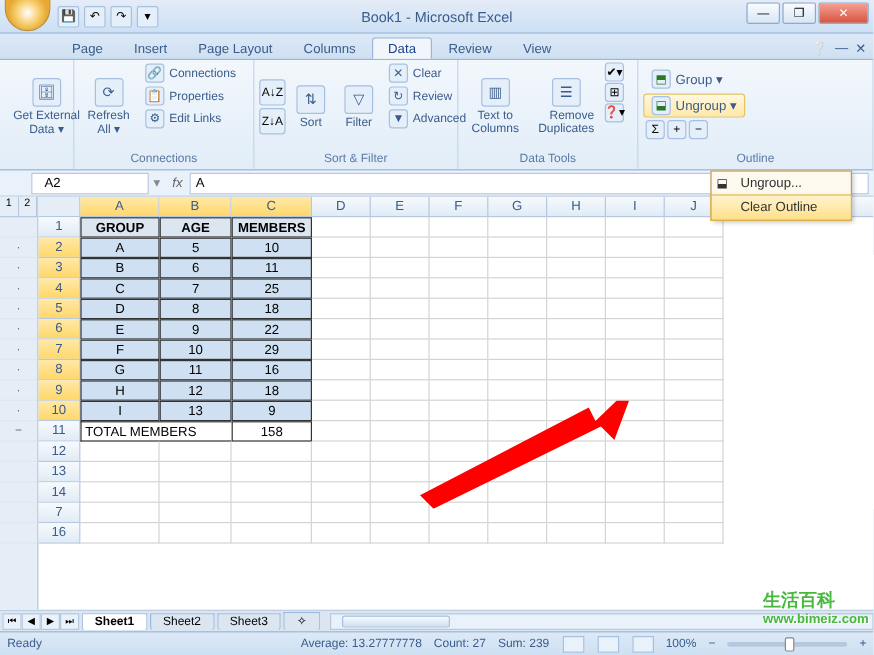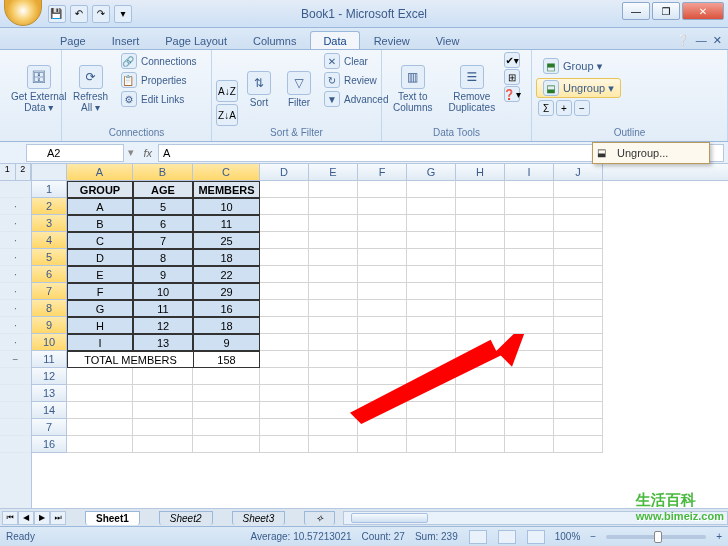--- a/index.html
+++ b/index.html
@@ -37,21 +37,21 @@
 .outline-group .ungroup-open { background:linear-gradient(#fff7e0,#ffe9a8); border:1px solid #e8c45d;}
 
 
 .dropdown { position:absolute; right:18px; top:92px; width:118px; background:#fdf9ee; border:1px solid #b9995d; box-shadow:2px 2px 4px rgba(0,0,0,.25); z-index:10;}
 .dd-item { padding:4px 8px 4px 24px; font-size:11px; color:#333; cursor:pointer; position:relative;}
 .dd-item .dd-icon { position:absolute; left:4px; top:4px; width:14px; height:14px; font-size:10px;}
 .dd-item.hover { background:linear-gradient(#fff3cf,#ffe08a); border:1px solid #e0b53e; margin:-1px;}
 
 
 .fbar { height:22px; background:#e9f1fa; display:flex; align-items:center; border-bottom:1px solid #b6c8df; font-size:11px;}
-.namebox { width:98px; background:#fff; border:1px solid #b6c8df; padding:2px 20px; margin-left:26px;}
+.namebox { width:98px; background:#fff; border:1px solid #b6c8df; padding:2px 10px; margin-left:26px;}
 .fbar .fx { margin:0 6px; color:#666; font-style:italic;}
 .fbar .finput { flex:1; background:#fff; border:1px solid #b6c8df; padding:2px 4px; margin-right:4px;}
 
 
 .sheet-area { display:flex; height:calc(546px - 28px - 22px - 92px - 22px - 18px - 20px); background:#fff; position:relative;}
 .outline-cols { width:32px; background:#e5edf6; border-right:1px solid #b6c8df;}
 .outline-hdr { height:17px; display:flex; border-bottom:1px solid #b6c8df;}
 .oh-cell { flex:1; text-align:center; font-size:9px; border-right:1px solid #b6c8df; background:#e5edf6;}
 .outline-body div { height:17px; display:flex; align-items:center; justify-content:center; font-size:10px; color:#666; border-bottom:1px solid #e0e7ef;}
 
@@ -71,23 +71,23 @@
 .cell.sel { background:#cfe0f2;}
 .cell.total { border:1px solid #333; background:#fff;}
 
 
 .arrow { position:absolute; left:280px; top:170px; width:320px; height:90px; z-index:20; pointer-events:none;}
 
 
 .sheet-tabs { height:18px; background:#dce6f1; display:flex; align-items:center; font-size:10px; border-top:1px solid #b6c8df;}
 .nav-btns { display:flex; margin-left:2px;}
 .nav-btn { width:16px; height:14px; background:#e9f1fa; border:1px solid #b6c8df; font-size:8px; display:flex; align-items:center; justify-content:center;}
-.stab { padding:1px 10px; background:#fff; border:1px solid #9bb8db; border-bottom:none; margin-left:19px; border-radius:0 0 3px 3px;}
+.stab { padding:1px 10px; background:#fff; border:1px solid #9bb8db; border-bottom:none; margin-left:2px; border-radius:0 0 3px 3px;}
 .stab.active { background:#fff; font-weight:bold;}
-.stab.inactive { background:#dce6f1;font-style:italic;}
+.stab.inactive { background:#dce6f1;}
 .hscroll { flex:1; margin-left:8px; height:14px; background:#e9f1fa; border:1px solid #b6c8df; position:relative;}
 .hscroll .thumb { position:absolute; left:2%; width:20%; top:1px; bottom:1px; background:linear-gradient(#f6fafd,#cfe0f2); border:1px solid #a7c0e0; border-radius:2px;}
 
 
 .statusbar { height:20px; background:linear-gradient(#dce9f7,#cde0f2); display:flex; align-items:center; font-size:10px; color:#3a5c8c; padding:0 6px; gap:10px; border-top:1px solid #9bb8db;}
 .statusbar .spacer { flex:1;}
 .view-btn { width:18px; height:14px; background:#e9f1fa; border:1px solid #a7c0e0; margin-left:1px;}
 .zoom-slider { width:100px; height:4px; background:#b6c8df; position:relative; border-radius:2px;}
 .zoom-slider .zthumb { position:absolute; left:48%; top:-4px; width:8px; height:12px; background:#fff; border:1px solid #888; border-radius:2px;}
 
@@ -161,21 +161,21 @@
         <div class="thin-item">
             <div class="ricon sm">⚙</div>
             <span>Edit Links</span>
           </div>
       </div>
     </div>
     <div class="group-label">Connections</div>
   </div>
   <div class="group" style="width:170px">
     <div class="group-body">
-      <div style="display:flex;flex-direction:column;gap:2px;justify-content:flex-end">
+      <div style="display:flex;flex-direction:column;gap:2px;justify-content:center">
         <div class="ricon sm" style="width:22px;height:22px">A↓Z</div>
         <div class="ricon sm" style="width:22px;height:22px">Z↓A</div>
       </div>
       <div class="rbtn">
           <div class="ricon">⇅</div>
           <span>Sort</span>
         </div>
       <div class="rbtn">
           <div class="ricon">▽</div>
           <span>Filter</span>
@@ -199,21 +199,21 @@
   </div>
   <div class="group" style="width:150px">
     <div class="group-body">
       <div class="rbtn">
           <div class="ricon">▥</div>
           <span style="white-space:pre;text-align:center">Text to
 Columns</span>
         </div>
       <div class="rbtn">
           <div class="ricon">☰</div>
-          <span style="white-space:pre;text-align:center">Remove
+          <span style="white-space:pre;text-align:right">Remove
 Duplicates</span>
         </div>
       <div class="row-items">
         <div class="ricon sm">✔▾</div>
         <div class="ricon sm">⊞</div>
         <div class="ricon sm">❓▾</div>
       </div>
     </div>
     <div class="group-label">Data Tools</div>
   </div>
@@ -231,20 +231,21 @@
         <div class="ricon sm">Σ</div>
         <div class="ricon sm">+</div>
         <div class="ricon sm">−</div>
       </div>
     </div>
     <div class="group-label">Outline</div>
   </div>
 
   <div class="dropdown">
     <div class="dd-item"><span class="dd-icon">⬓</span><span>Ungroup...</span></div>
+    <div class="dd-item hover"><span>Clear Outline</span></div>
   </div>
 </div>
 
 <div class="fbar">
   <div class="namebox">A2</div>
   <span style="margin:0 4px;color:#888">▾</span>
   <span class="fx">fx</span>
   <div class="finput">A</div>
 </div>
 
@@ -413,21 +414,21 @@
           <div class="cell col-other"></div>
           <div class="cell col-other"></div>
           <div class="cell col-other"></div>
           <div class="cell col-other"></div>
           <div class="cell col-other"></div>
           <div class="cell col-other"></div>
           <div class="cell col-other"></div>
         </div>
         <div class="row">
           <div class="rh">11</div>
-          <div class="cell col-A total" style="text-align: center; width: 126px; border-right: none;">TOTAL MEMBERS</div>
+          <div class="cell col-A total" style="text-align: left; width: 126px; border-right: none;">TOTAL MEMBERS</div>
           <div class="cell col-C total" style="text-align: center;">158</div>
           <div class="cell col-other"></div>
           <div class="cell col-other"></div>
           <div class="cell col-other"></div>
           <div class="cell col-other"></div>
           <div class="cell col-other"></div>
           <div class="cell col-other"></div>
           <div class="cell col-other"></div>
         </div>
         <div class="row">
@@ -515,21 +516,21 @@
   <div class="stab inactive">Sheet3</div>
   <div class="stab inactive">✧</div>
   <div class="hscroll">
       <div class="thumb"></div>
     </div>
 </div>
 
 <div class="statusbar">
   <span>Ready</span>
   <span class="spacer"></span>
-  <span>Average: 10.57213021</span>
+  <span>Average: 13.27777778</span>
   <span>Count: 27</span>
   <span>Sum: 239</span>
   <div class="view-btn"></div>
   <div class="view-btn"></div>
   <div class="view-btn"></div>
   <span>100%</span>
   <span>−</span>
   <div class="zoom-slider">
       <div class="zthumb"></div>
     </div>

